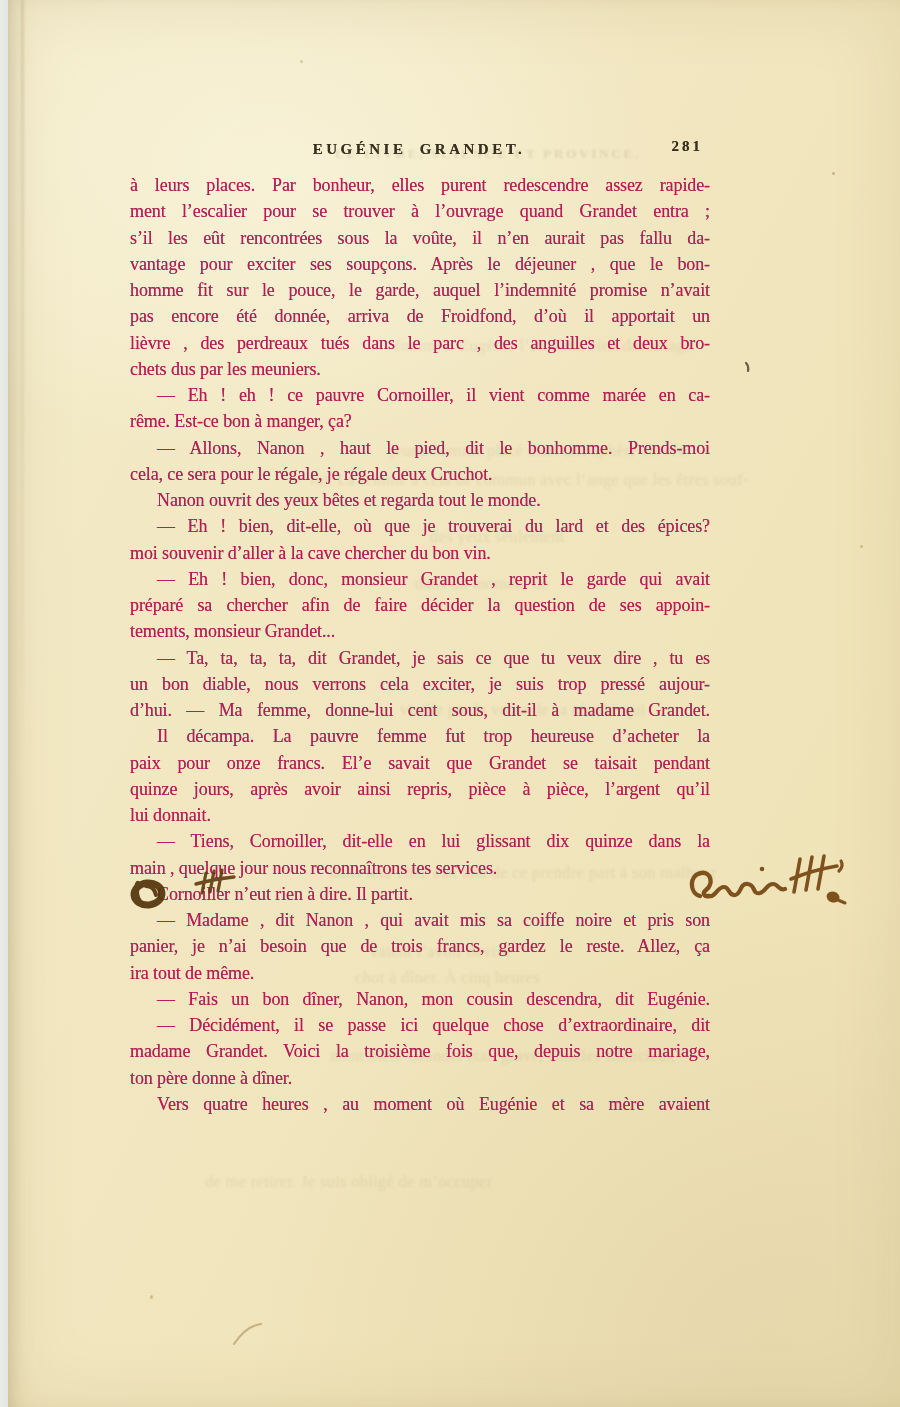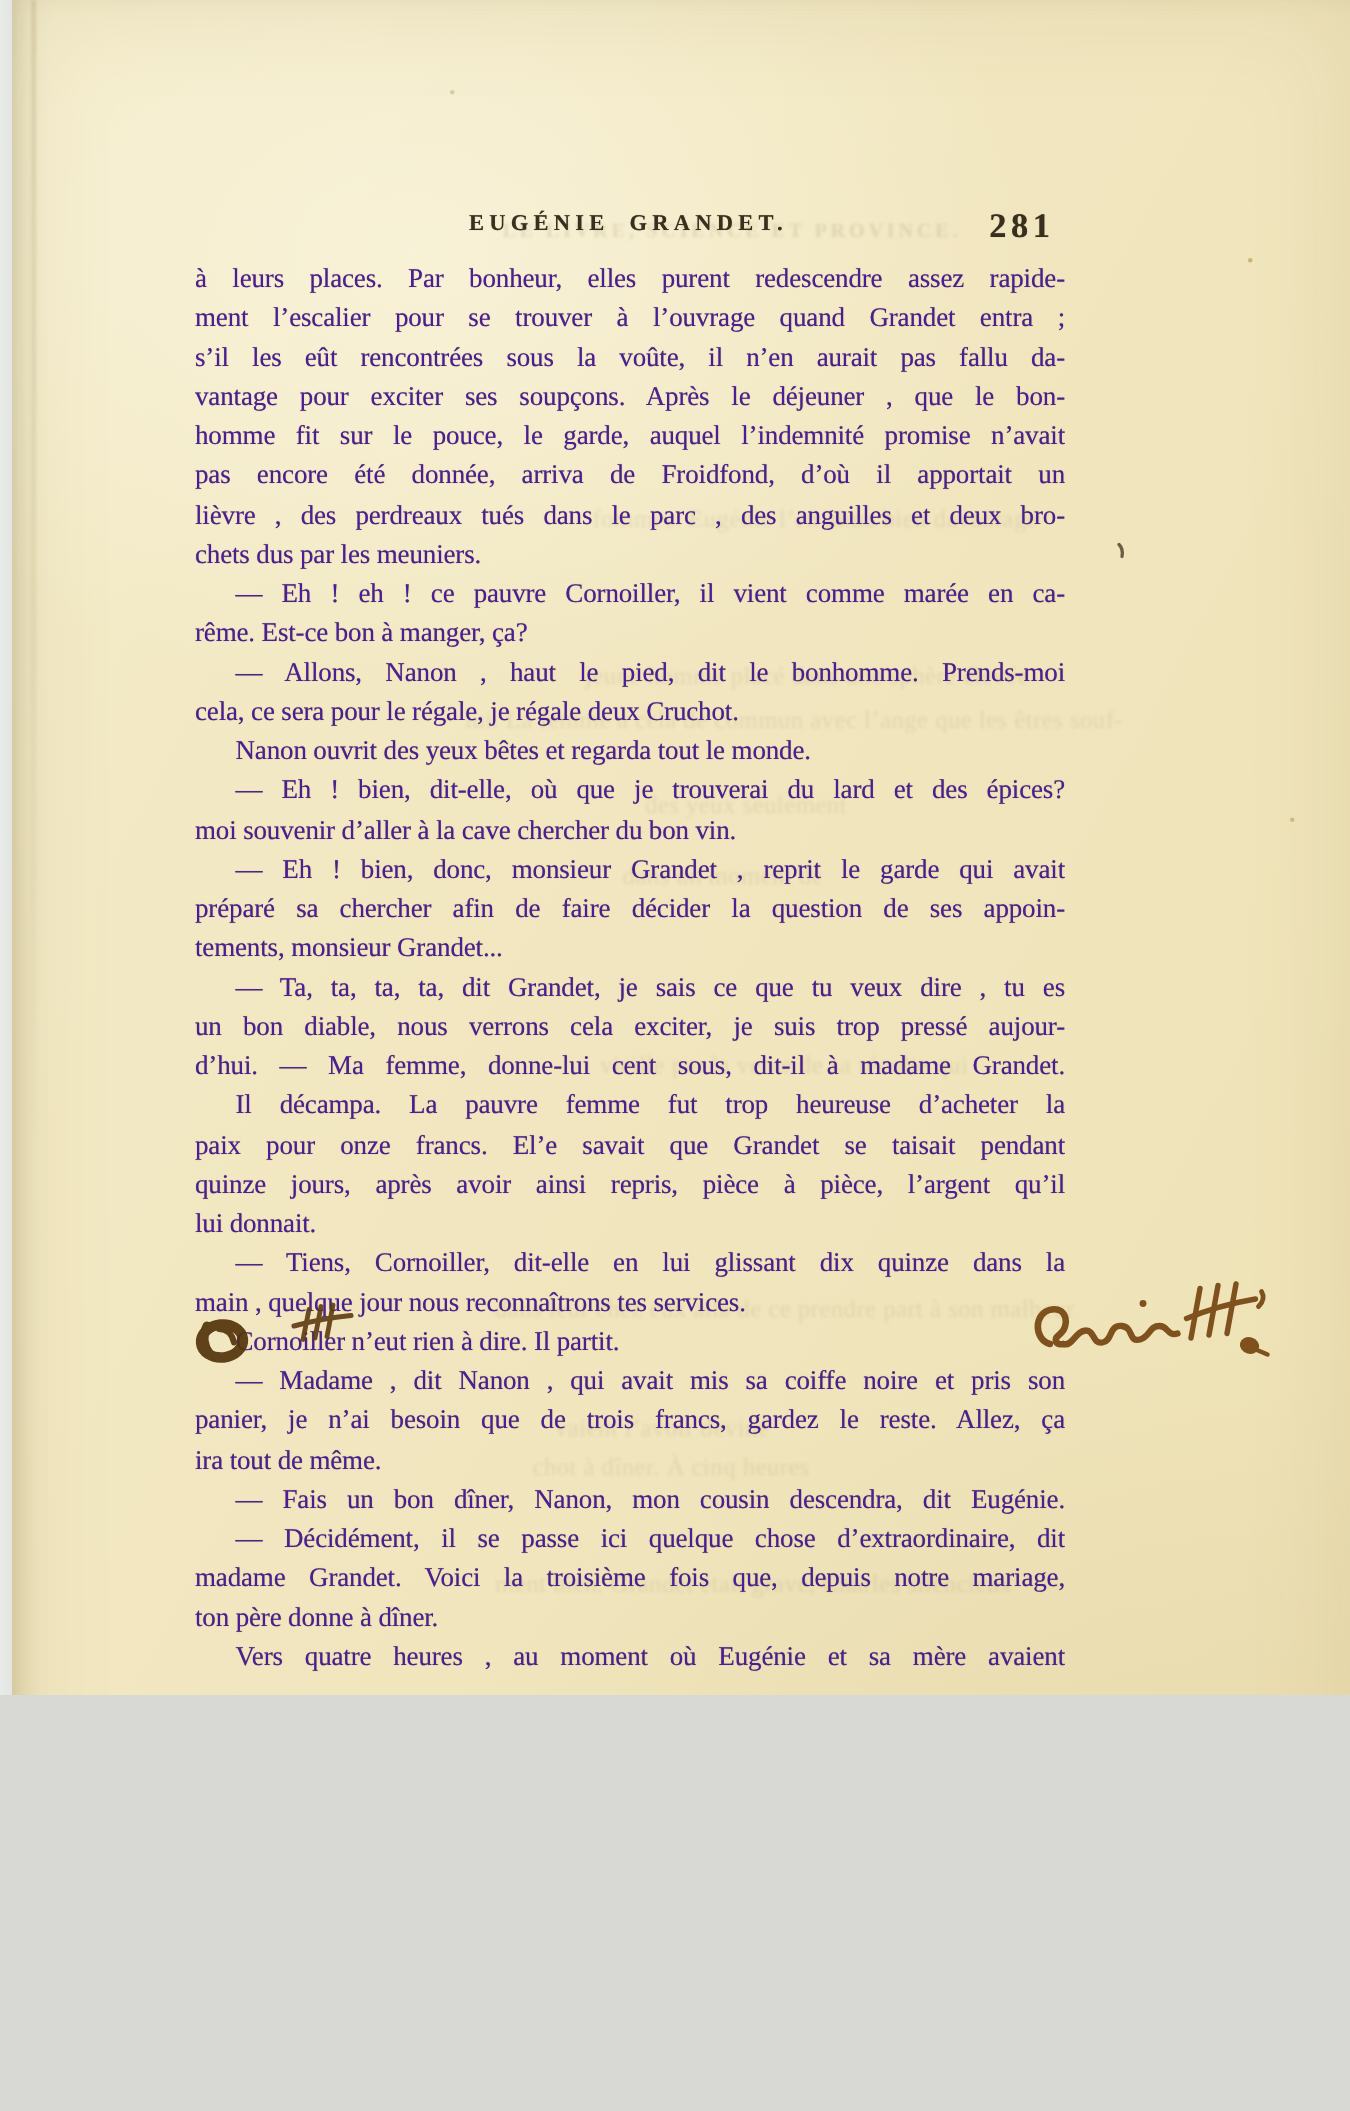--- a/index.html
+++ b/index.html
@@ -1,17 +1,17 @@
 <!DOCTYPE html>
 <html><head>
 <meta charset="utf-8">
 <style>
   html,body{margin:0;padding:0;background:#d8d8d4;}
   #scan-root{
-    position:relative;width:900px;height:1130px;overflow:hidden;
+    position:relative;width:900px;height:1407px;overflow:hidden;
     font-family:"Liberation Serif","DejaVu Serif",serif;
   }
   
   #scan-edge{
     position:absolute;left:0;top:0;width:8px;height:100%;
     background:linear-gradient(90deg,#e9ebe8 0%,#e3e5e1 100%);
   }
   
   #paper{
     position:absolute;left:8px;top:0;width:892px;height:1407px;
@@ -30,26 +30,26 @@
   #running-head{
     position:absolute;left:133px;top:141px;width:572px;height:26px;
     color:#38301f;
   }
   #running-title{
     display:block;text-align:center;font-size:15px;font-weight:bold;
     letter-spacing:3.5px;word-spacing:6px;
     text-shadow:0 0 .5px rgba(45,35,15,.6);
   }
   #page-number{
-    position:absolute;right:2px;top:-3px;font-size:23px;font-weight:bold;
+    position:absolute;right:2px;top:-3px;font-size:15px;font-weight:bold;
     letter-spacing:3px;text-shadow:0 0 .5px rgba(45,35,15,.6);
   }
   #text-block{
     position:absolute;left:130px;top:172px;width:580px;
-    color:#4c1d95;
+    color:#be185d;
   }
   .para{margin:0;}
   .line{
     font-size:18px;line-height:26.25px;height:26.25px;overflow:hidden;
     letter-spacing:-0.1px;
     text-align:justify;text-align-last:justify;
     text-shadow:0 0 .5px rgba(40,30,15,.55);
     white-space:normal;
   }
   .line.indent{padding-left:27px;}

